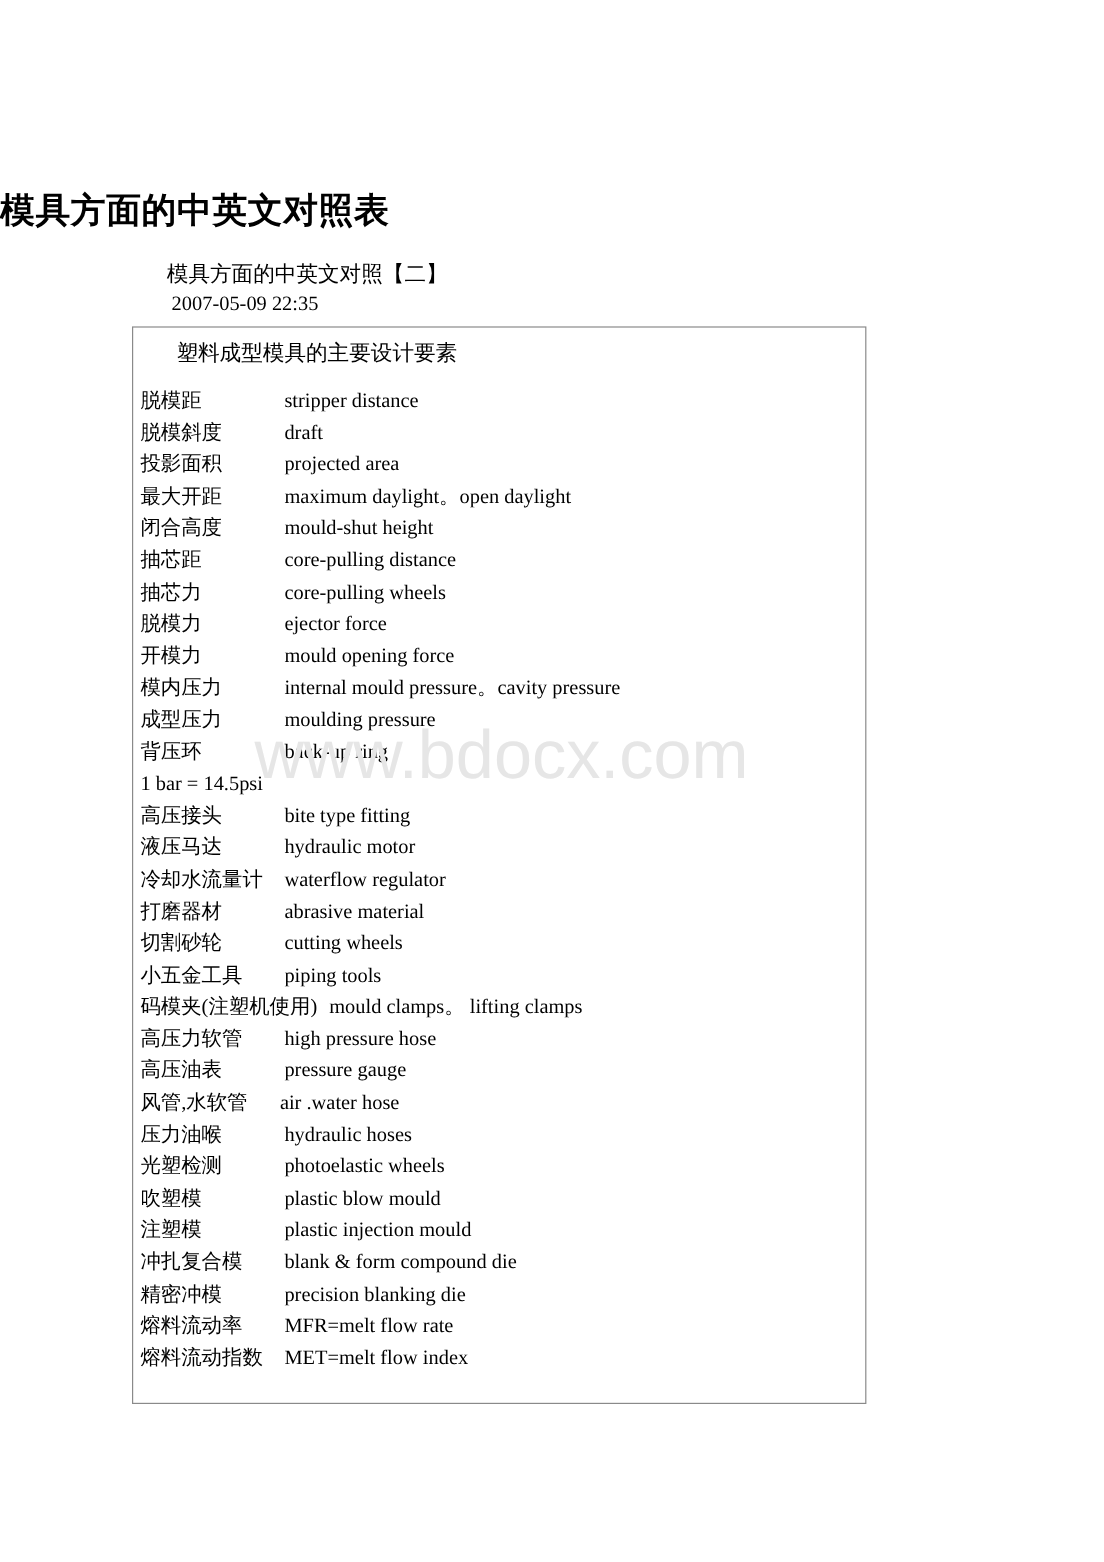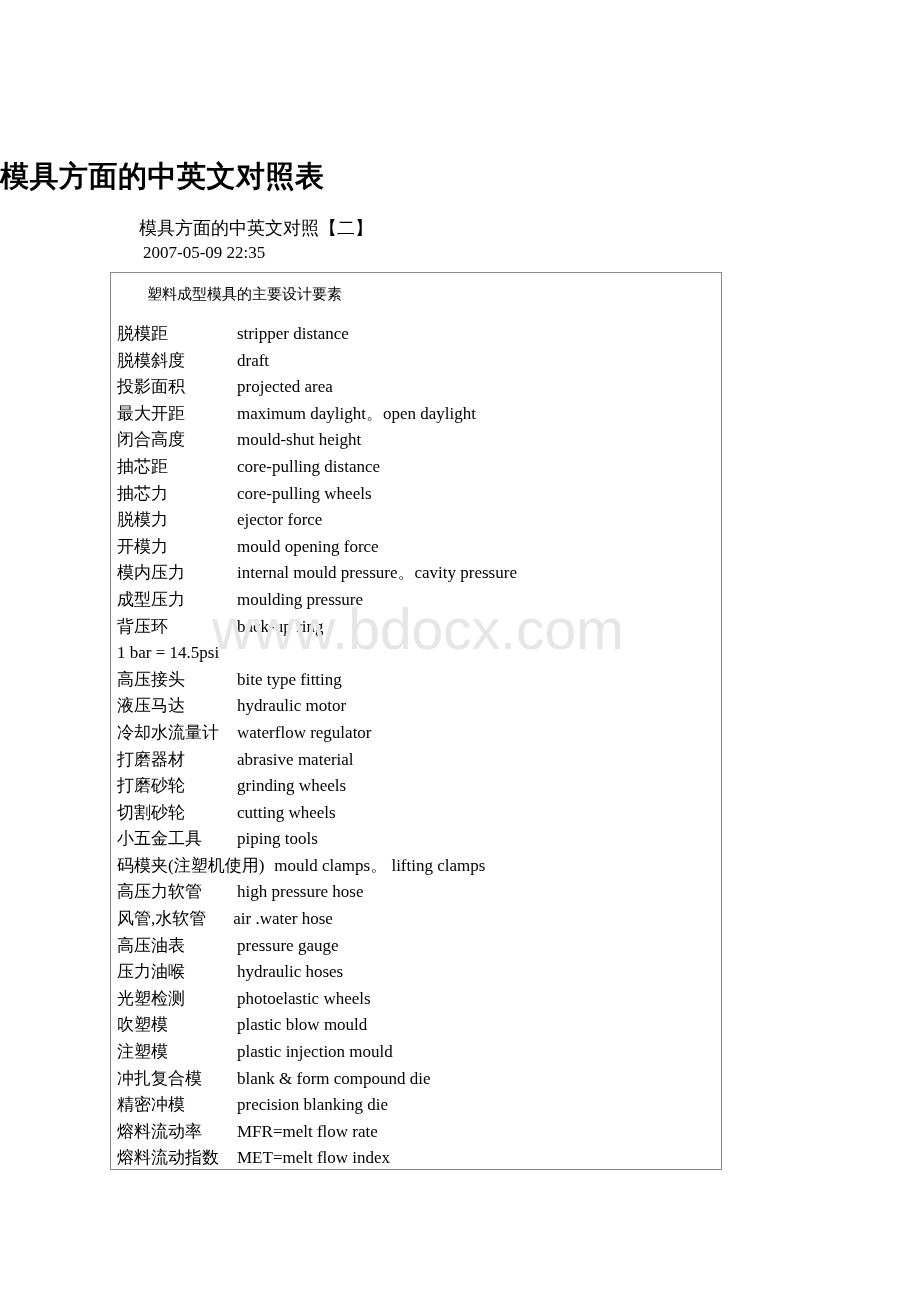--- a/index.html
+++ b/index.html
@@ -86,21 +86,21 @@
   }
 
   .glossary-inner {
     position: relative;
     padding: 8px 0 0 0;
     height: 100%;
     box-sizing: border-box;
   }
 
   .glossary-heading {
-    font-size: 15px;
+    font-size: 18px;
     line-height: 26px;
     padding-left: 36px;
     white-space: nowrap;
   }
 
   .glossary-spacer {
     height: 14px;
   }
 
   .glossary-list {
@@ -151,27 +151,26 @@
           <li class="glossary-row"><span class="term-cn">脱模力</span><span style="display: inline-block; width: 69px;"></span><span class="term-en">ejector force</span></li>
           <li class="glossary-row"><span class="term-cn">开模力</span><span style="display: inline-block; width: 69px;"></span><span class="term-en">mould opening force</span></li>
           <li class="glossary-row"><span class="term-cn">模内压力</span><span style="display: inline-block; width: 52px;"></span><span class="term-en">internal mould pressure。cavity pressure</span></li>
           <li class="glossary-row"><span class="term-cn">成型压力</span><span style="display: inline-block; width: 52px;"></span><span class="term-en">moulding pressure</span></li>
           <li class="glossary-row"><span class="term-cn">背压环</span><span style="display: inline-block; width: 69px;"></span><span class="term-en">back-up ring</span></li>
           <li class="glossary-row"><span class="term-cn">1 bar = 14.5psi</span></li>
           <li class="glossary-row"><span class="term-cn">高压接头</span><span style="display: inline-block; width: 52px;"></span><span class="term-en">bite type fitting</span></li>
           <li class="glossary-row"><span class="term-cn">液压马达</span><span style="display: inline-block; width: 52px;"></span><span class="term-en">hydraulic motor</span></li>
           <li class="glossary-row"><span class="term-cn">冷却水流量计</span><span style="display: inline-block; width: 18px;"></span><span class="term-en">waterflow regulator</span></li>
           <li class="glossary-row"><span class="term-cn">打磨器材</span><span style="display: inline-block; width: 52px;"></span><span class="term-en">abrasive material</span></li>
-          <li class="glossary-row"><span class="term-cn">打磨砂轮</span><span style="display: inline-block; width: 52px;"></span><span class="term-en">grinding wheels</span></li>
           <li class="glossary-row"><span class="term-cn">切割砂轮</span><span style="display: inline-block; width: 52px;"></span><span class="term-en">cutting wheels</span></li>
           <li class="glossary-row"><span class="term-cn">小五金工具</span><span style="display: inline-block; width: 35px;"></span><span class="term-en">piping tools</span></li>
           <li class="glossary-row"><span class="term-cn">码模夹(注塑机使用)</span><span style="display: inline-block; width: 10px;"></span><span class="term-en">mould clamps。 lifting clamps</span></li>
           <li class="glossary-row"><span class="term-cn">高压力软管</span><span style="display: inline-block; width: 35px;"></span><span class="term-en">high pressure hose</span></li>
+          <li class="glossary-row"><span class="term-cn">高压油表</span><span style="display: inline-block; width: 52px;"></span><span class="term-en">pressure gauge</span></li>
           <li class="glossary-row"><span class="term-cn">风管,水软管</span><span style="display: inline-block; width: 27px;"></span><span class="term-en">air .water hose</span></li>
-          <li class="glossary-row"><span class="term-cn">高压油表</span><span style="display: inline-block; width: 52px;"></span><span class="term-en">pressure gauge</span></li>
           <li class="glossary-row"><span class="term-cn">压力油喉</span><span style="display: inline-block; width: 52px;"></span><span class="term-en">hydraulic hoses</span></li>
           <li class="glossary-row"><span class="term-cn">光塑检测</span><span style="display: inline-block; width: 52px;"></span><span class="term-en">photoelastic wheels</span></li>
           <li class="glossary-row"><span class="term-cn">吹塑模</span><span style="display: inline-block; width: 69px;"></span><span class="term-en">plastic blow mould</span></li>
           <li class="glossary-row"><span class="term-cn">注塑模</span><span style="display: inline-block; width: 69px;"></span><span class="term-en">plastic injection mould</span></li>
           <li class="glossary-row"><span class="term-cn">冲扎复合模</span><span style="display: inline-block; width: 35px;"></span><span class="term-en">blank &amp; form compound die</span></li>
           <li class="glossary-row"><span class="term-cn">精密冲模</span><span style="display: inline-block; width: 52px;"></span><span class="term-en">precision blanking die</span></li>
           <li class="glossary-row"><span class="term-cn">熔料流动率</span><span style="display: inline-block; width: 35px;"></span><span class="term-en">MFR=melt flow rate</span></li>
           <li class="glossary-row"><span class="term-cn">熔料流动指数</span><span style="display: inline-block; width: 18px;"></span><span class="term-en">MET=melt flow index</span></li>
         </ul>
     </div>

